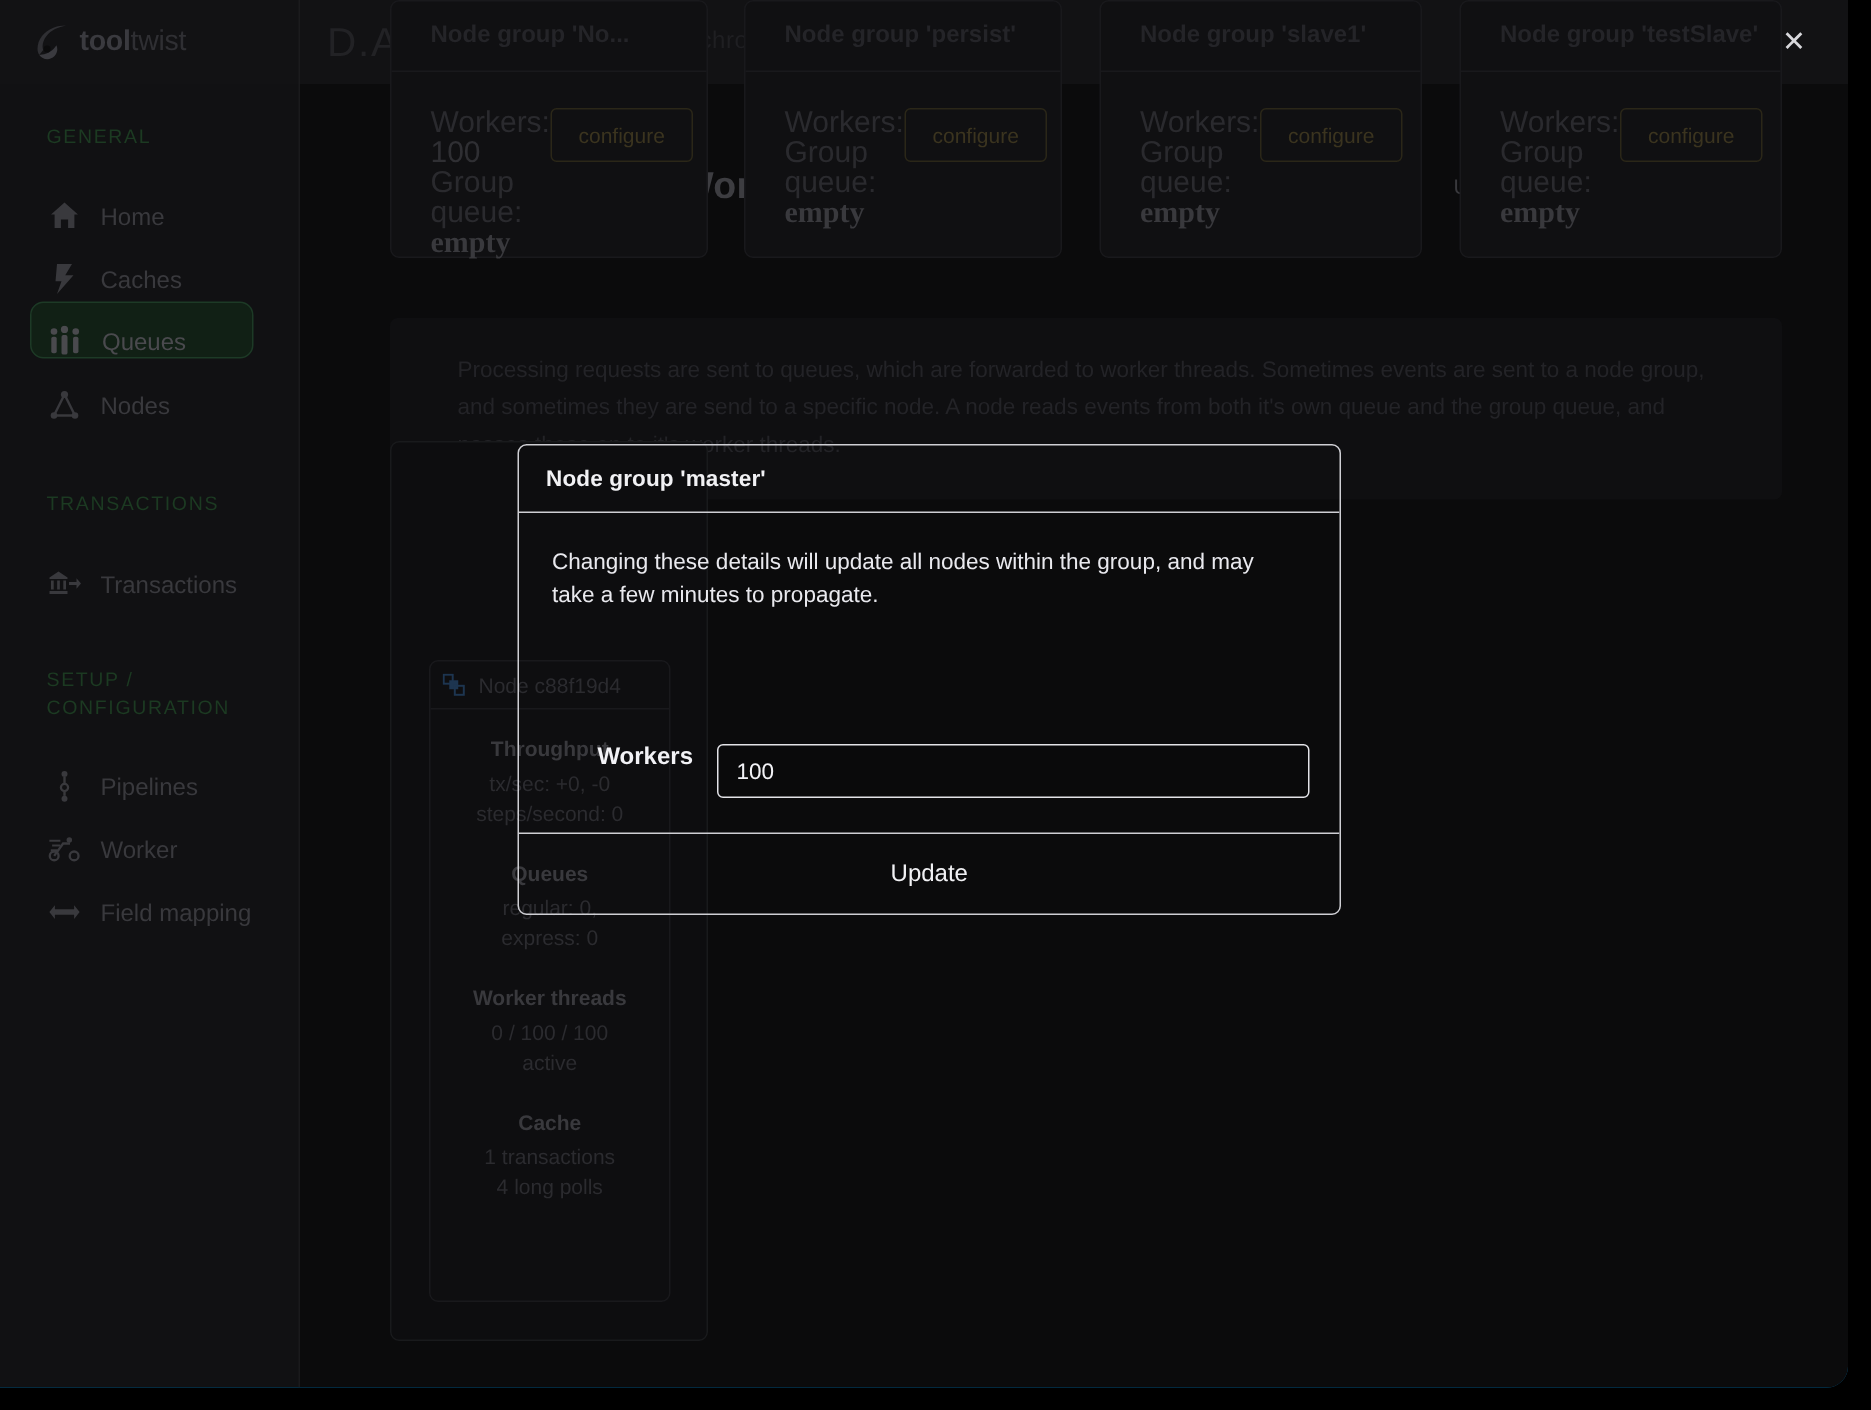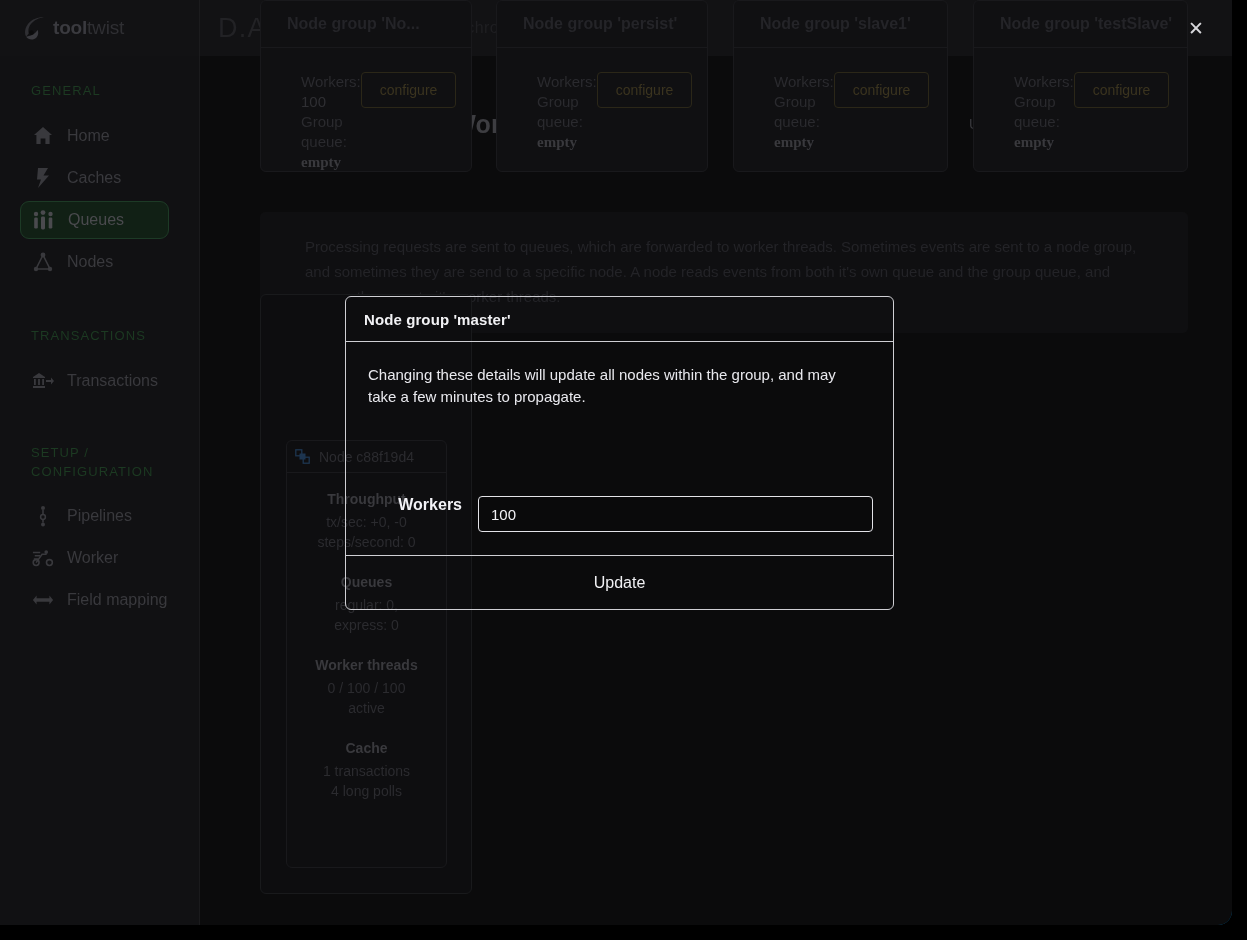--- a/index.html
+++ b/index.html
@@ -108,21 +108,21 @@
     margin-bottom: 16px;
     margin-top: 0;
     line-height: 1.45;
     max-width: 150px;
   }
   .side-section.second { margin-top: 46px; }
   .side-section.third  { margin-top: 44px; }
 
   .side-item {
     display: flex;
-    align-items: center;
+    align-items: flex-end;
     height: 38px;
     margin: 4px 30px 4px 20px;
     padding-left: 12px;
     border-radius: 9px;
     cursor: pointer;
     color: #39393d;
     font-size: 16px;
     box-sizing: border-box;
   }
   .side-item .si-icon {
@@ -224,24 +224,23 @@
     font-weight: 700;
     color: #242428;
   }
   .gc-body {
     padding: 24px 26px 26px 26px;
     display: flex;
     justify-content: space-between;
     align-items: flex-start;
   }
   .gc-stats {
-    font-size: 15px;
+    font-size: 20px;
     line-height: 20px;
     color: #2a2a2e;
-    margin-left: 14px;
   }
   .gc-stats b { color: #39393d; font-weight: 700; font-family: Liberation Serif, serif; }
   .gc-stats .val { color: #2f2f33; }
   .configure-btn {
     border: 1px solid #2b2718;
     border-radius: 4px;
     background: transparent;
     color: #3b341f;
     font-size: 14px;
     padding: 9px 18px;

